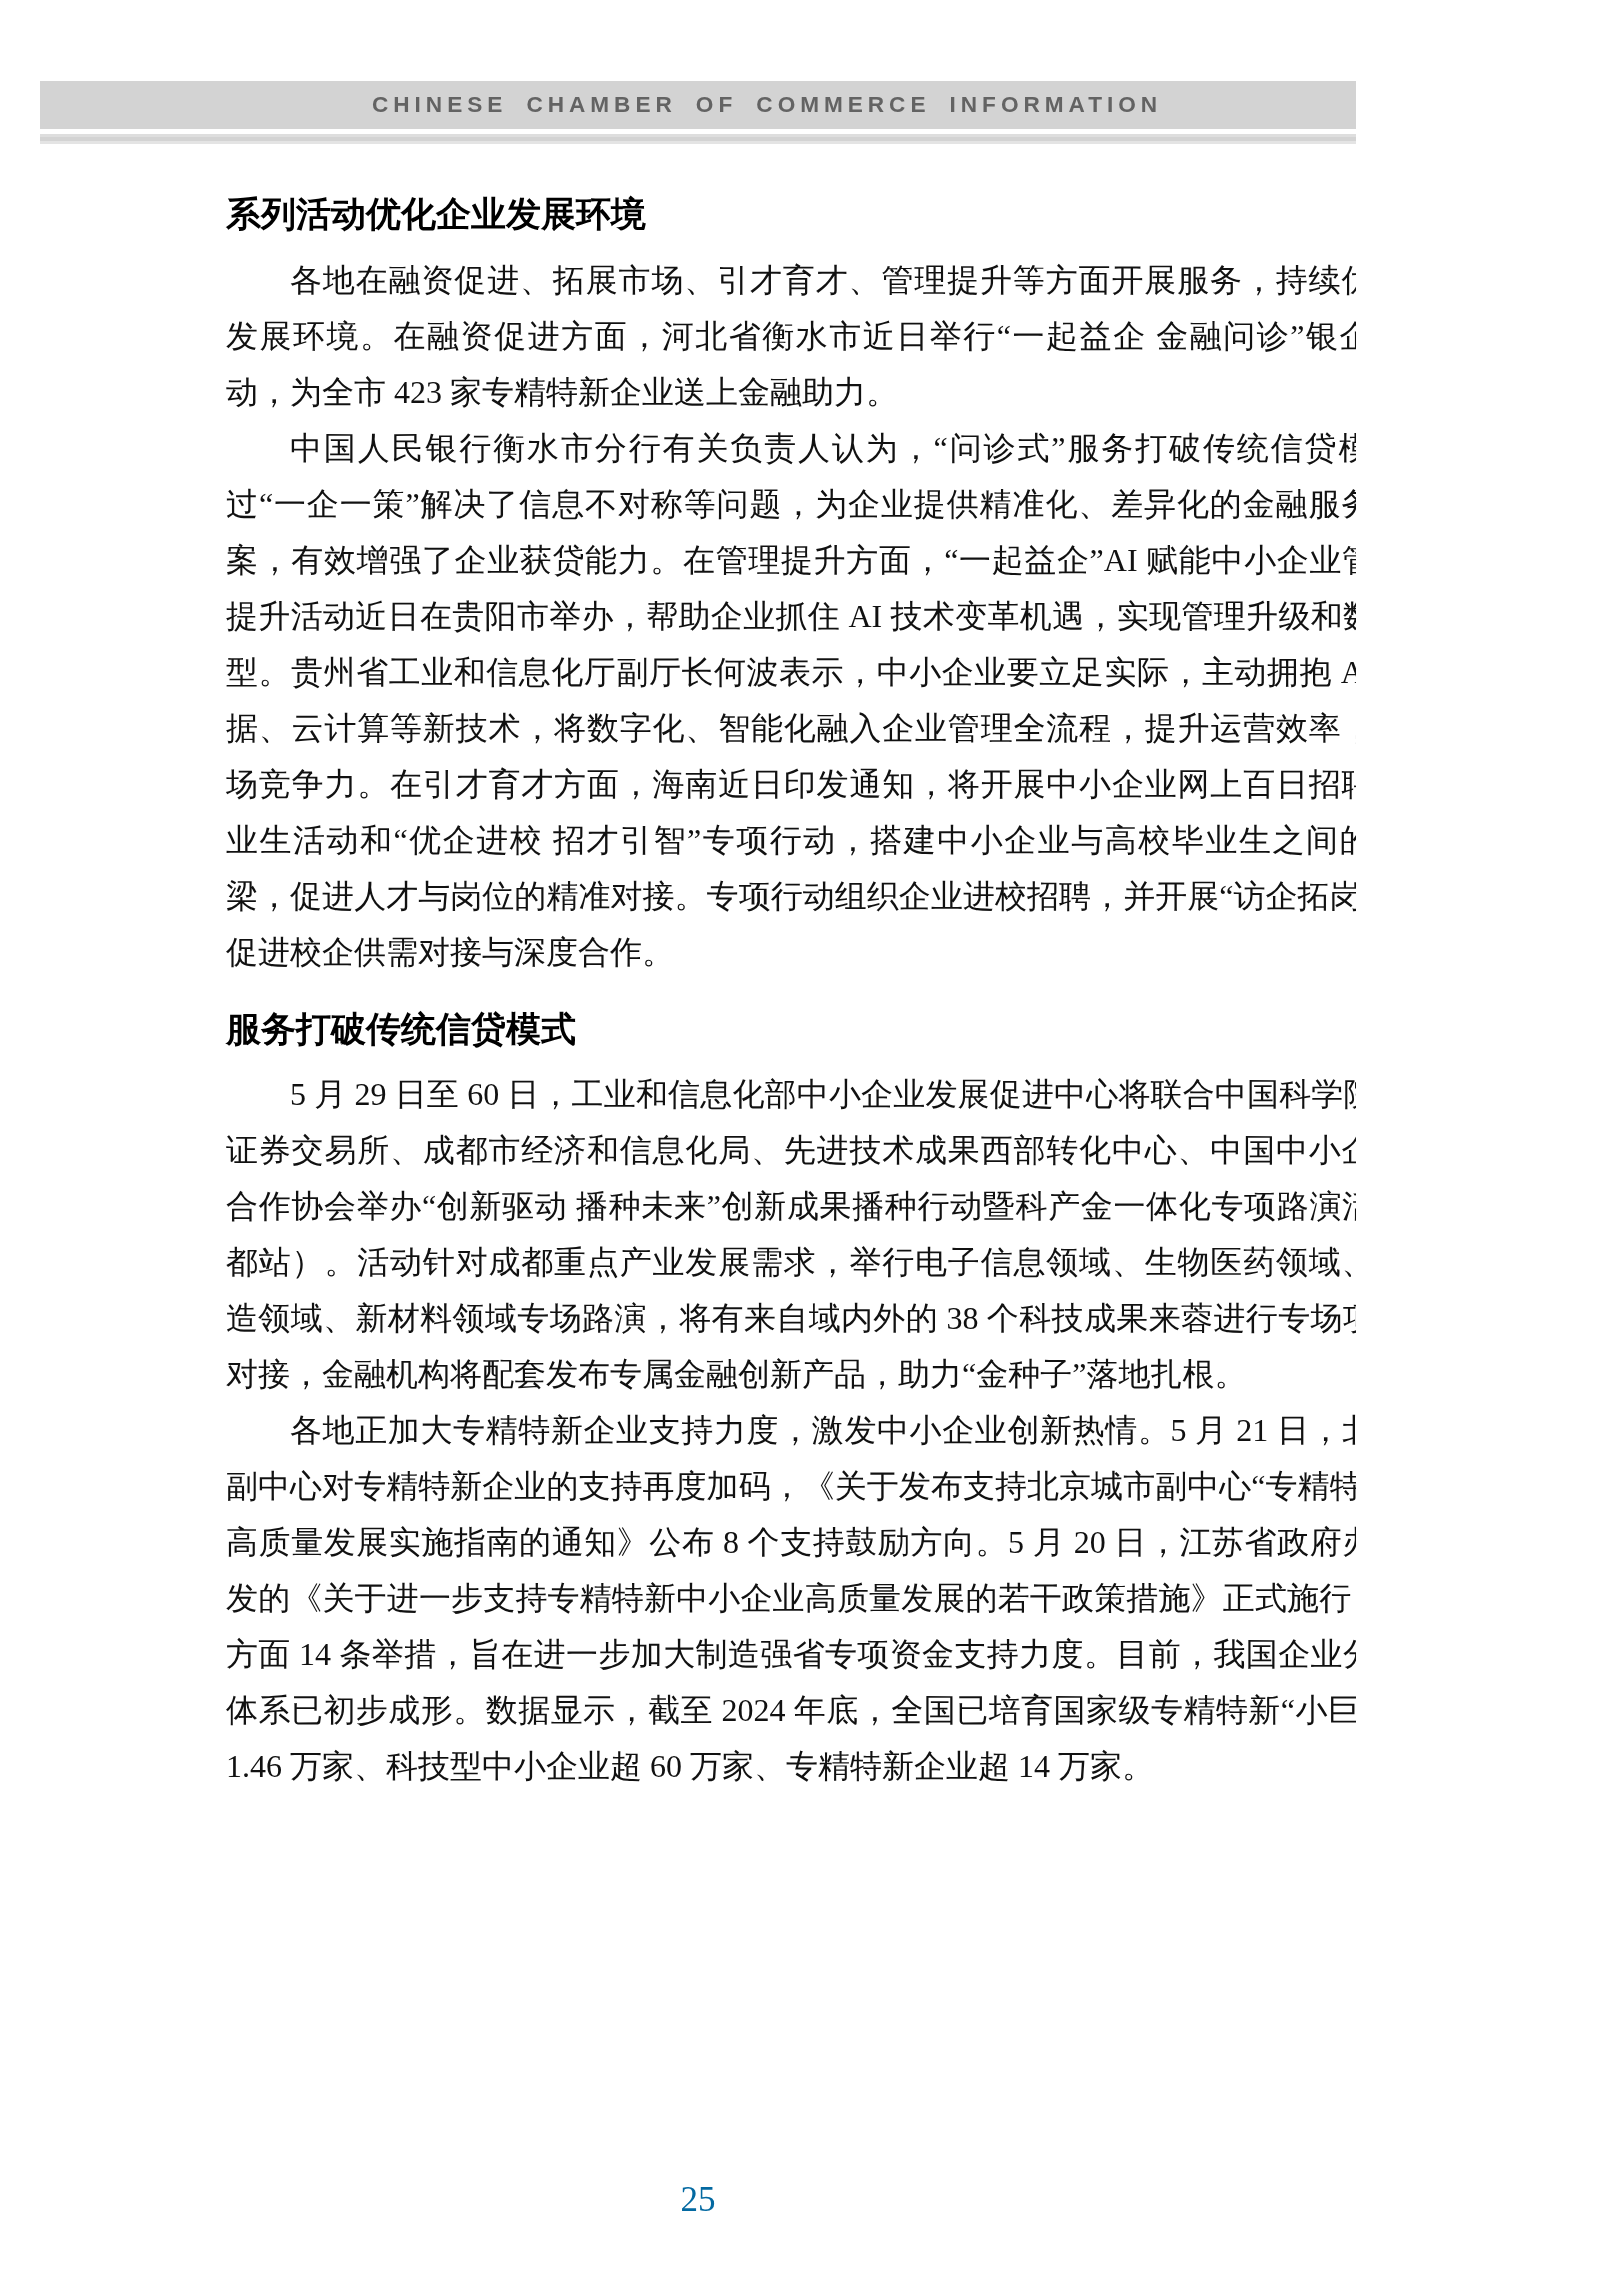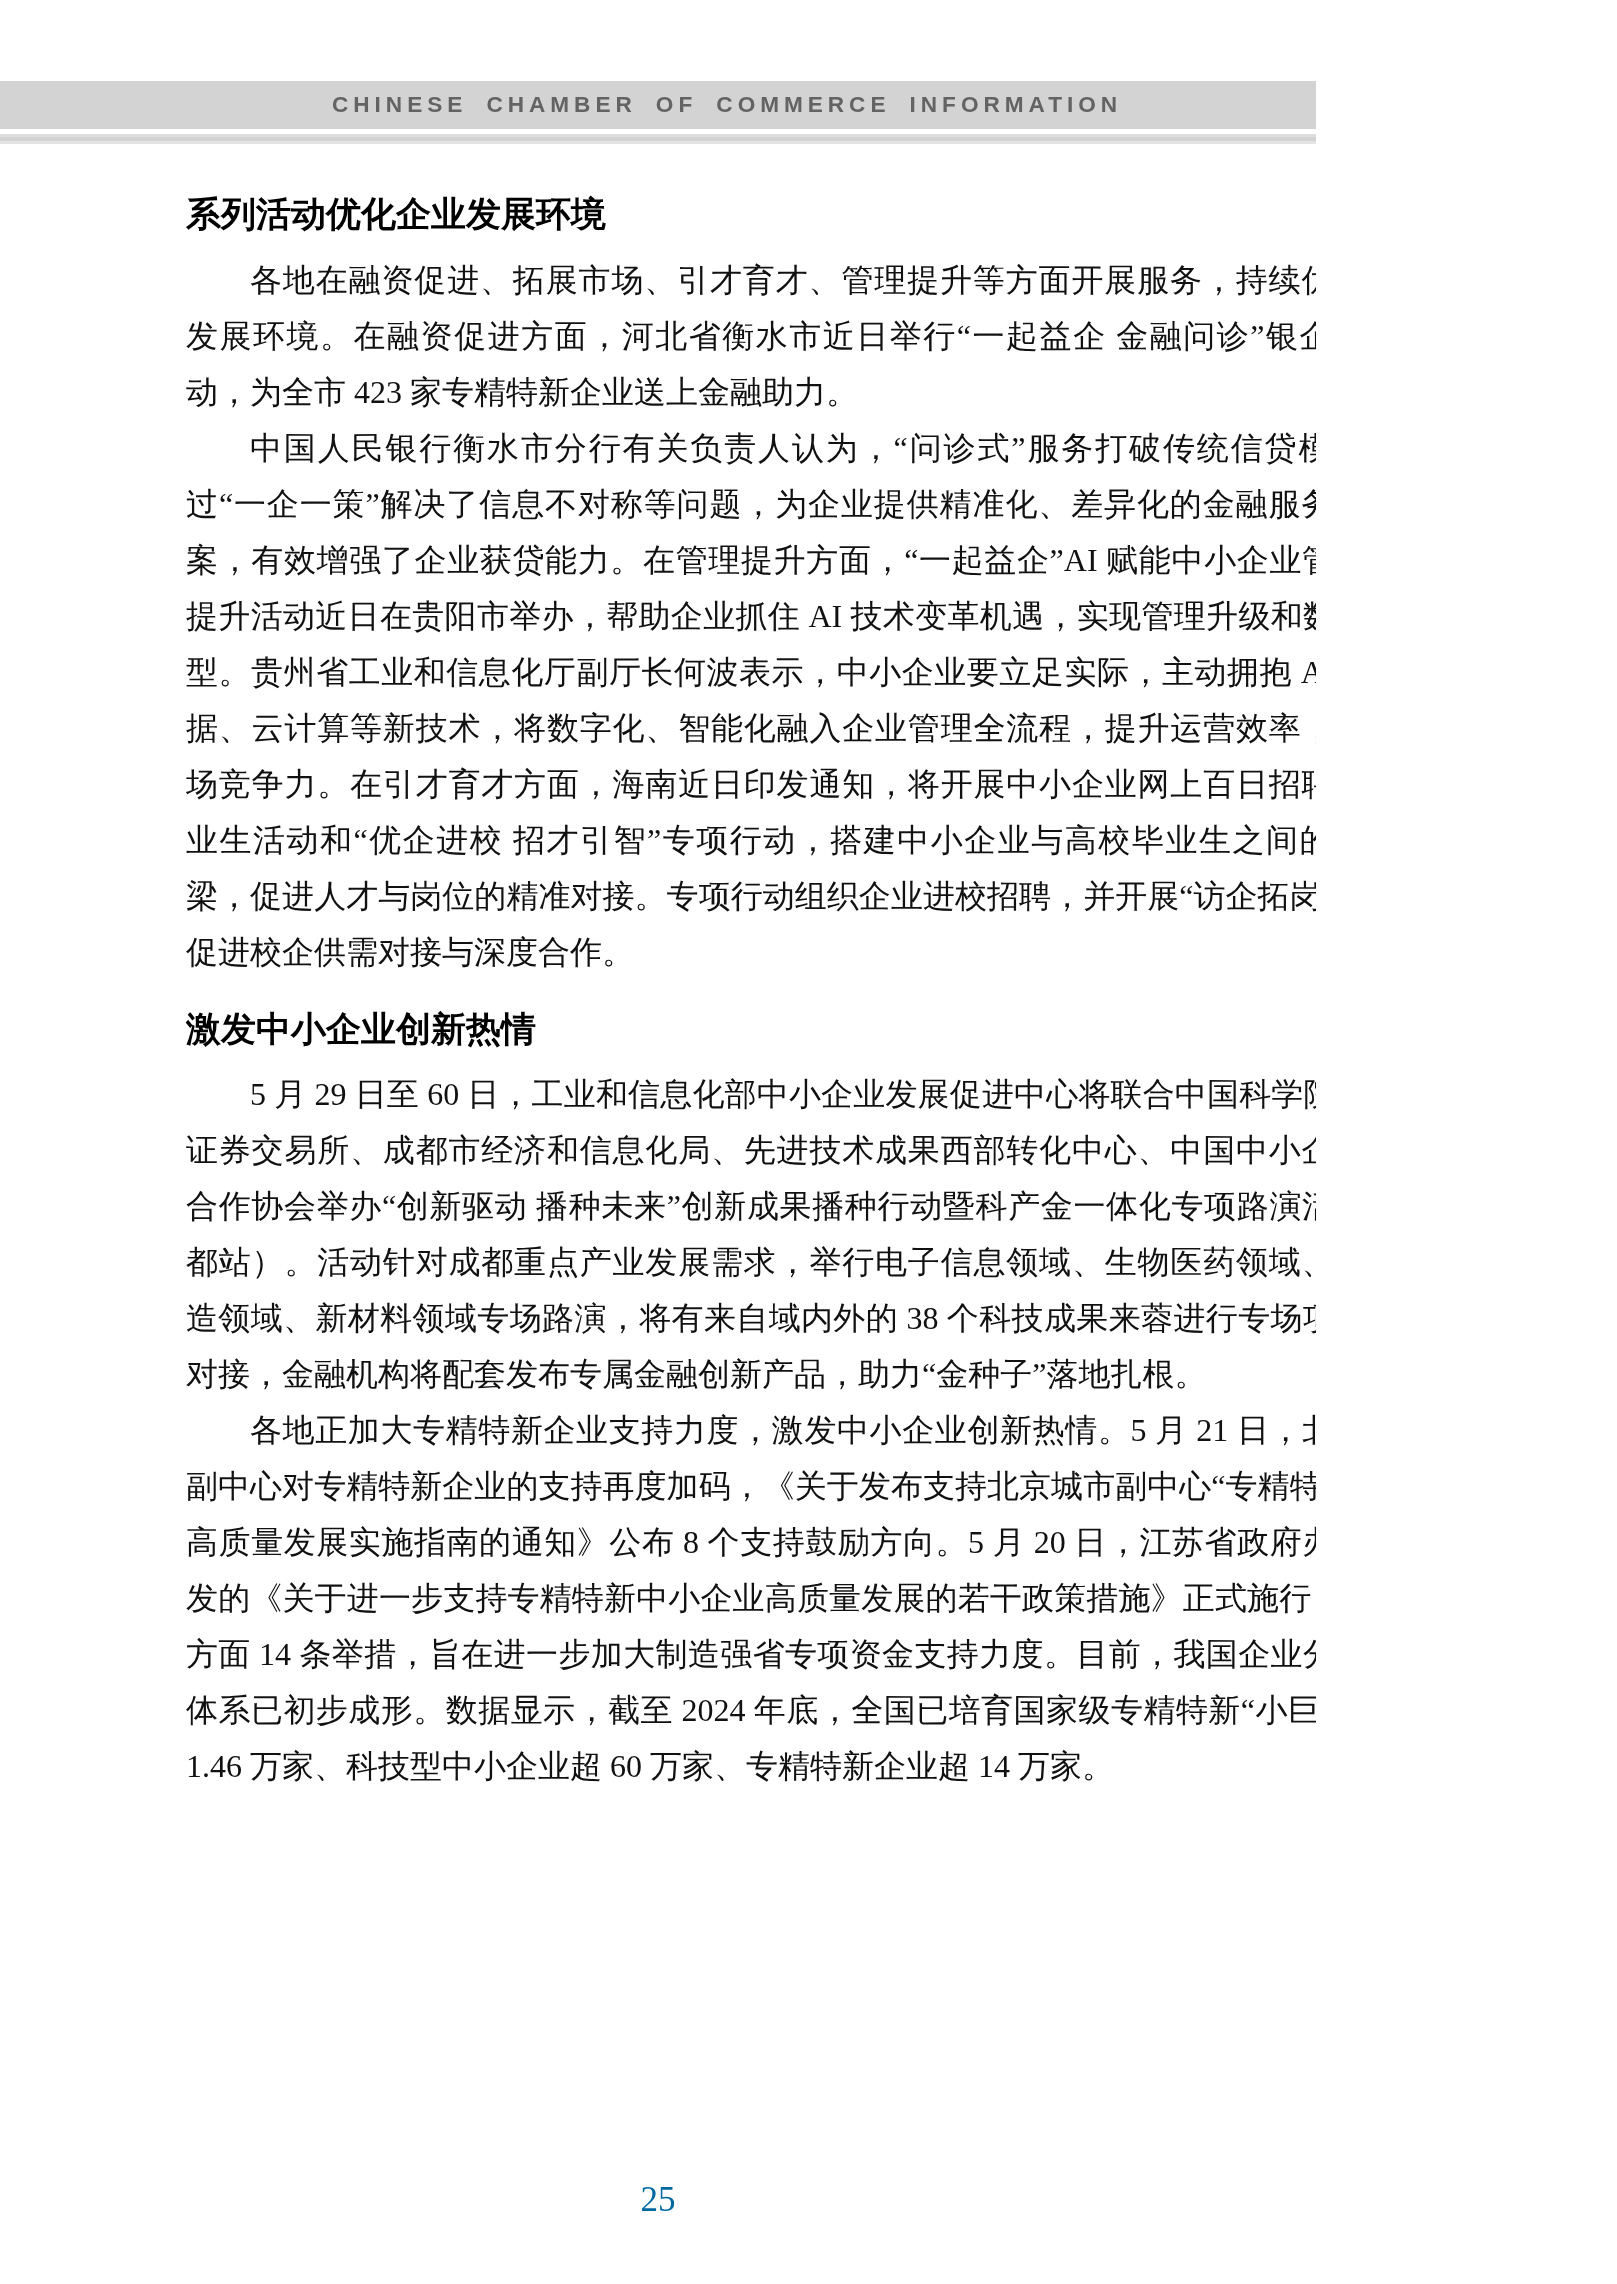--- a/index.html
+++ b/index.html
@@ -3,20 +3,21 @@
 <meta charset="utf-8">
 <style>
   html, body { margin: 0; padding: 0; background: #ffffff; }
   .page {
     position: relative;
     width: 1316px;
     height: 2284px;
     background: #ffffff;
     overflow: hidden;
     font-family: "Liberation Serif", "DejaVu Serif", serif;
+    margin-left: 40px;
   }
   .banner {
     position: absolute;
     top: 81px;
     left: 0;
     width: 100%;
     height: 48px;
     background: #d3d3d3;
   }
   .banner-text {
@@ -92,21 +93,21 @@
   <div class="banner-divider"></div>
 
   <div class="content">
     <h1 class="heading">系列活动优化企业发展环境</h1>
 
     <p class="para">各地在融资促进、拓展市场、引才育才、管理提升等方面开展服务，持续优化企业发展环境。在融资促进方面，河北省衡水市近日举行“一起益企 金融问诊”银企对接活动，为全市 423 家专精特新企业送上金融助力。</p>
 
     <p class="para">中国人民银行衡水市分行有关负责人认为，“问诊式”服务打破传统信贷模式，通过“一企一策”解决了信息不对称等问题，为企业提供精准化、差异化的金融服务解决方案，有效增强了企业获贷能力。在管理提升方面，“一起益企”AI 赋能中小企业管理能力提升活动近日在贵阳市举办，帮助企业抓住 AI 技术变革机遇，实现管理升级和数字化转型。贵州省工业和信息化厅副厅长何波表示，中小企业要立足实际，主动拥抱 AI、大数据、云计算等新技术，将数字化、智能化融入企业管理全流程，提升运营效率，增强市场竞争力。在引才育才方面，海南近日印发通知，将开展中小企业网上百日招聘高校毕业生活动和“优企进校 招才引智”专项行动，搭建中小企业与高校毕业生之间的沟通桥梁，促进人才与岗位的精准对接。专项行动组织企业进校招聘，并开展“访企拓岗”行动，促进校企供需对接与深度合作。</p>
 
 
-    <h1 class="heading heading-2">激发中小企业创新热情</h1>
+    <h1 class="heading heading-2">服务打破传统信贷模式</h1>
 
     <p class="para">5 月 29 日至 60 日，工业和信息化部中小企业发展促进中心将联合中国科学院、上海证券交易所、成都市经济和信息化局、先进技术成果西部转化中心、中国中小企业国际合作协会举办“创新驱动 播种未来”创新成果播种行动暨科产金一体化专项路演活动（成都站）。活动针对成都重点产业发展需求，举行电子信息领域、生物医药领域、装备制造领域、新材料领域专场路演，将有来自域内外的 38 个科技成果来蓉进行专场项目路演对接，金融机构将配套发布专属金融创新产品，助力“金种子”落地扎根。</p>
 
     <p class="para">各地正加大专精特新企业支持力度，激发中小企业创新热情。5 月 21 日，北京城市副中心对专精特新企业的支持再度加码，《关于发布支持北京城市副中心“专精特新”企业高质量发展实施指南的通知》公布 8 个支持鼓励方向。5 月 20 日，江苏省政府办公厅印发的《关于进一步支持专精特新中小企业高质量发展的若干政策措施》正式施行，包括 4 方面 14 条举措，旨在进一步加大制造强省专项资金支持力度。目前，我国企业分层培育体系已初步成形。数据显示，截至 2024 年底，全国已培育国家级专精特新“小巨人”企业 1.46 万家、科技型中小企业超 60 万家、专精特新企业超 14 万家。</p>
   </div>
 
   <div class="page-number">25</div>
 
 </div>
 

